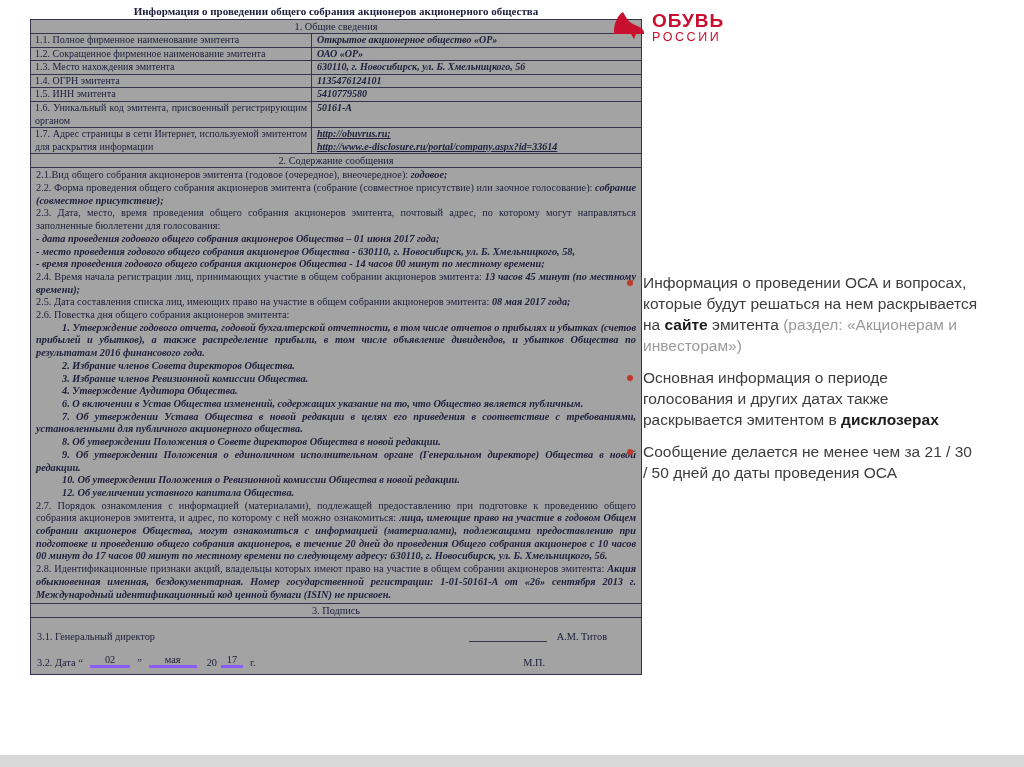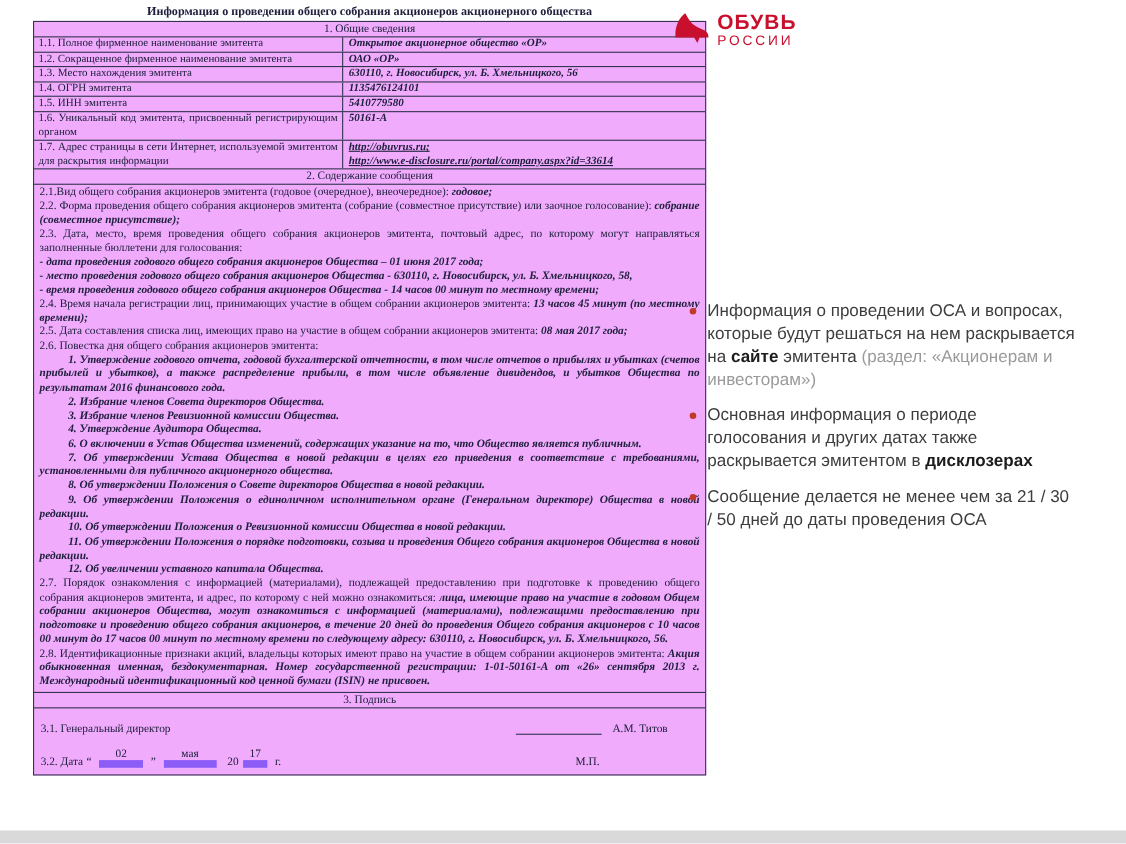--- a/index.html
+++ b/index.html
@@ -3,39 +3,39 @@
 <meta charset="utf-8">
 <style>
   html,body{margin:0;padding:0;background:#ffffff;}
   .stage{position:relative;width:1024px;height:767px;background:#ffffff;overflow:hidden;
          font-family:"Liberation Serif", serif;}
   .bottom-strip{position:absolute;left:0;right:0;bottom:0;height:12px;background:#d9d9d9;}
 
   
   .doc{position:absolute;left:30px;top:5px;width:612px;color:#20203e;}
   .doc-title{font-size:11px;font-weight:bold;text-align:center;margin:0 0 2px 0;}
-  .dtable{border:1px solid #34344f;background:#f0abfc;}
+  .dtable{border:1px solid #34344f;background:#a3a3a3;}
   .sec-h{font-size:10.3px;line-height:13px;text-align:center;border-bottom:1px solid #34344f;}
   .trow{display:flex;border-bottom:1px solid #34344f;}
   .tlabel{width:272px;border-right:1px solid #34344f;padding:0 4px;font-size:10px;line-height:12.6px;text-align:justify;}
   .tvalue{flex:1;padding:0 5px;font-size:10px;line-height:12.6px;font-weight:bold;font-style:italic;white-space:pre-line;}
   .content-cell{padding:1px 5px 2px 5px;border-bottom:1px solid #34344f;font-size:10.3px;line-height:12.7px;text-align:justify;}
   .para{margin:0;}
   .para.bi{font-weight:bold;font-style:italic;}
   .para.agenda{font-weight:bold;font-style:italic;text-indent:26px;}
 
   .sig-cell{padding:4px 8px 6px 6px;font-size:10.3px;}
   .sig-row1{display:flex;align-items:flex-end;margin-top:8px;}
   .sig-row2{display:flex;align-items:flex-end;margin-top:12px;}
   .sig-spacer{flex:1;}
   .sig-line{width:78px;border-bottom:1px solid #34344f;height:11px;margin-right:10px;}
   .sig-name{margin-right:26px;}
   .mp{margin-right:88px;}
   .q{margin:0 3px;}
-  .u-slot{border-bottom:7px solid #8b5cf6;text-align:center;margin:0 4px;}
+  .u-slot{border-bottom:3px solid #8b5cf6;text-align:center;margin:0 4px;}
   .w40{min-width:40px;} .w55{min-width:48px;} .w20{min-width:22px;}
   .yp{margin-left:6px;} .ys{margin-left:3px;}
 
   
   .logo{position:absolute;left:612px;top:10px;display:flex;align-items:center;
         font-family:"Liberation Sans", sans-serif;}
   .logo-icon{display:inline-block;margin-right:6px;}
   .logo-text{display:inline-block;line-height:1;}
   .logo-l1{display:block;font-weight:bold;font-size:19px;color:#c8102e;letter-spacing:1px;}
   .logo-l2{display:block;font-weight:normal;font-size:12.5px;color:#c8102e;letter-spacing:2.6px;margin-top:1px;}
@@ -101,21 +101,20 @@
           <div class="para"><span>2.6. Повестка дня общего собрания акционеров эмитента:</span></div>
           <div class="para agenda"><span>1. Утверждение годового отчета, годовой бухгалтерской отчетности, в том числе отчетов о прибылях и убытках (счетов прибылей и убытков), а также распределение прибыли, в том числе объявление дивидендов, и убытков Общества по результатам 2016 финансового года.</span></div>
           <div class="para agenda"><span>2. Избрание членов Совета директоров Общества.</span></div>
           <div class="para agenda"><span>3. Избрание членов Ревизионной комиссии Общества.</span></div>
           <div class="para agenda"><span>4. Утверждение Аудитора Общества.</span></div>
           <div class="para agenda"><span>6. О включении в Устав Общества изменений, содержащих указание на то, что Общество является публичным.</span></div>
           <div class="para agenda"><span>7. Об утверждении Устава Общества в новой редакции в целях его приведения в соответствие с требованиями, установленными для публичного акционерного общества.</span></div>
           <div class="para agenda"><span>8. Об утверждении Положения о Совете директоров Общества в новой редакции.</span></div>
           <div class="para agenda"><span>9. Об утверждении Положения о единоличном исполнительном органе (Генеральном директоре) Общества в новой редакции.</span></div>
           <div class="para agenda"><span>10. Об утверждении Положения о Ревизионной комиссии Общества в новой редакции.</span></div>
-          <div class="para agenda"><span>11. Об утверждении Положения о порядке подготовки, созыва и проведения Общего собрания акционеров Общества в новой редакции.</span></div>
           <div class="para agenda"><span>12. Об увеличении уставного капитала Общества.</span></div>
           <div class="para"><span>2.7. Порядок ознакомления с информацией (материалами), подлежащей предоставлению при подготовке к проведению общего собрания акционеров эмитента, и адрес, по которому с ней можно ознакомиться: </span><span style="font-weight: bold; font-style: italic;">лица, имеющие право на участие в годовом Общем собрании акционеров Общества, могут ознакомиться с информацией (материалами), подлежащими предоставлению при подготовке и проведению общего собрания акционеров, в течение 20 дней до проведения Общего собрания акционеров с 10 часов 00 минут до 17 часов 00 минут по местному времени по следующему адресу: 630110, г. Новосибирск, ул. Б. Хмельницкого, 56.</span></div>
           <div class="para"><span>2.8. Идентификационные признаки акций, владельцы которых имеют право на участие в общем собрании акционеров эмитента: </span><span style="font-weight: bold; font-style: italic;">Акция обыкновенная именная, бездокументарная. Номер государственной регистрации: 1-01-50161-A от «26» сентября 2013 г. Международный идентификационный код ценной бумаги (ISIN) не присвоен.</span></div>
         </div>
       <div class="sec-h">3. Подпись</div>
       <div class="sig-cell">
         <div class="sig-row1">
           <span>3.1. Генеральный директор</span>
           <span class="sig-spacer"></span>
           <span class="sig-line"></span>

